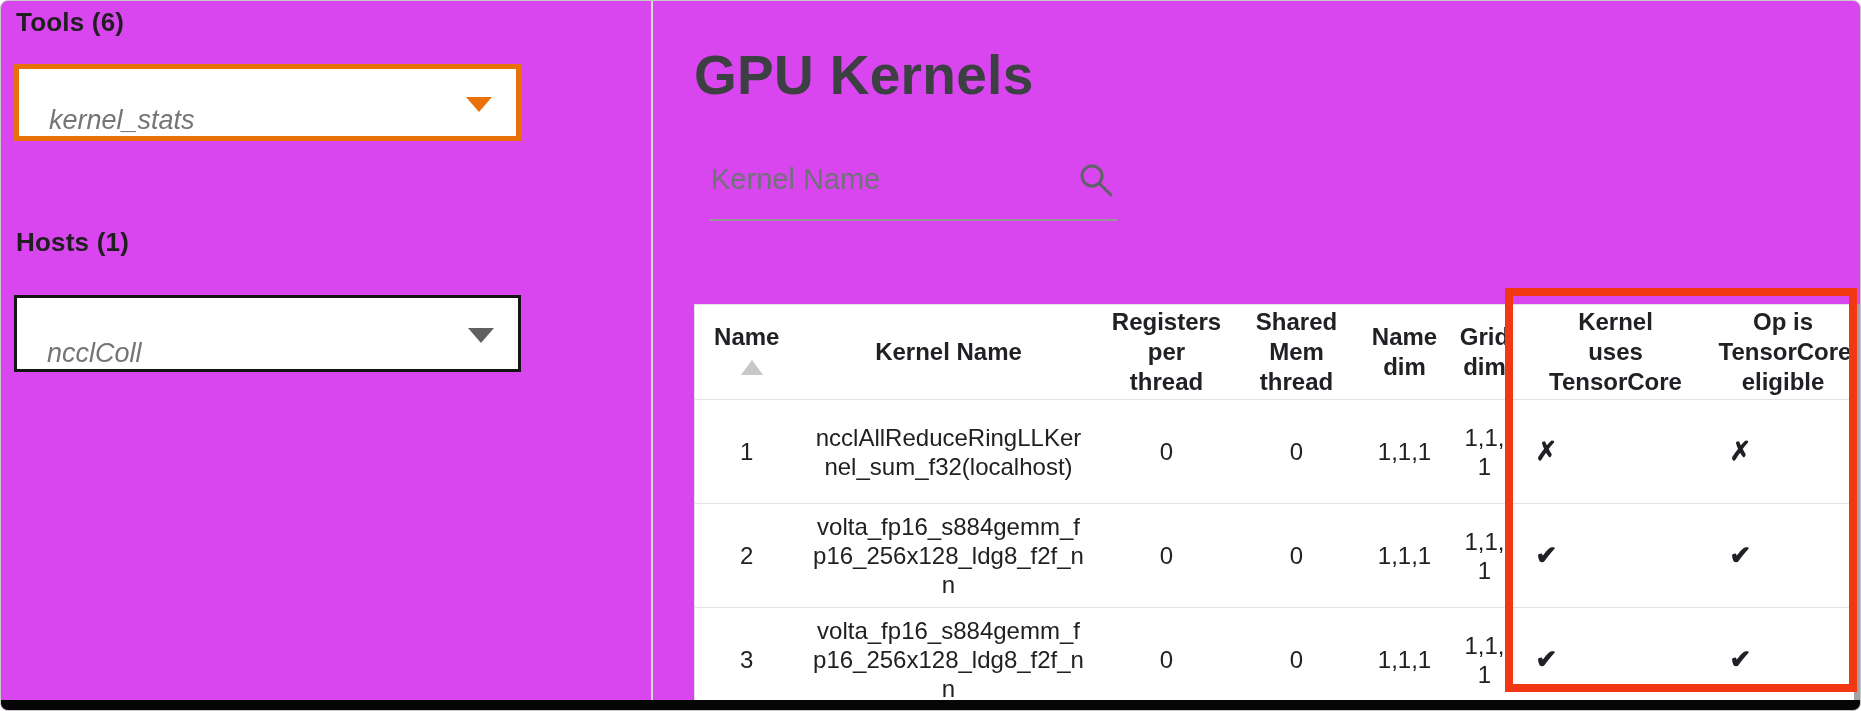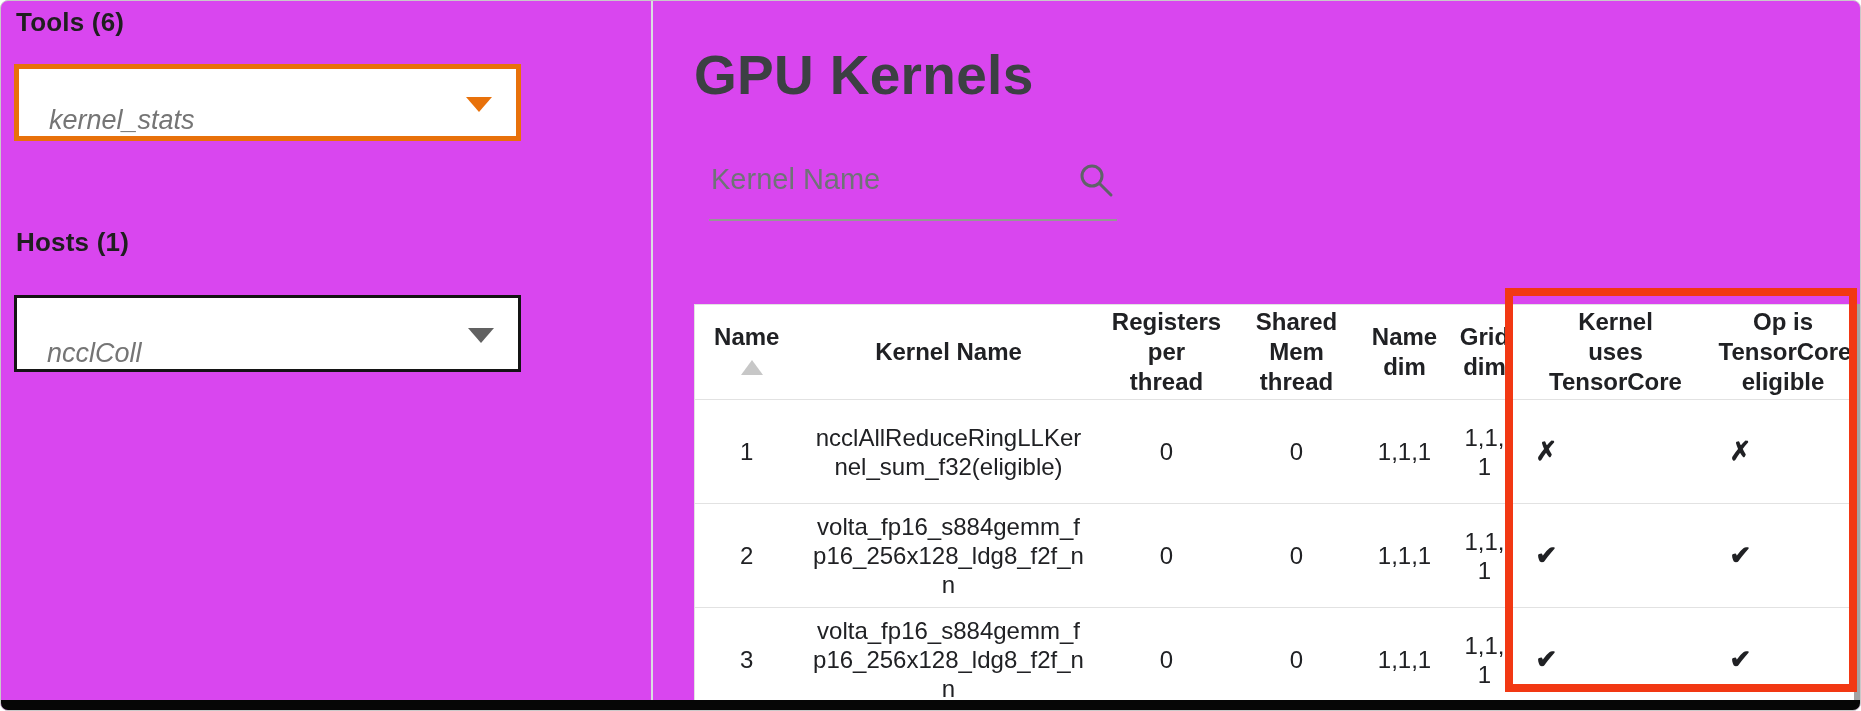--- a/index.html
+++ b/index.html
@@ -263,21 +263,21 @@
 uses
 TensorCore</th>
           <th>Op is
 TensorCore
 eligible</th>
         </tr>
       </thead>
       <tbody>
         <tr>
           <td>1</td>
-          <td class="cell-kernel-name">ncclAllReduceRingLLKernel_sum_f32(eligible)</td>
+          <td class="cell-kernel-name">ncclAllReduceRingLLKernel_sum_f32(localhost)</td>
           <td>0</td>
           <td>0</td>
           <td>1,1,1</td>
           <td class="cell-grid-dim">1,1,1</td>
           <td class="cell-tc">✗</td>
           <td class="cell-tc">✗</td>
         </tr>
         <tr>
           <td>2</td>
           <td class="cell-kernel-name">volta_fp16_s884gemm_fp16_256x128_ldg8_f2f_nn</td>

